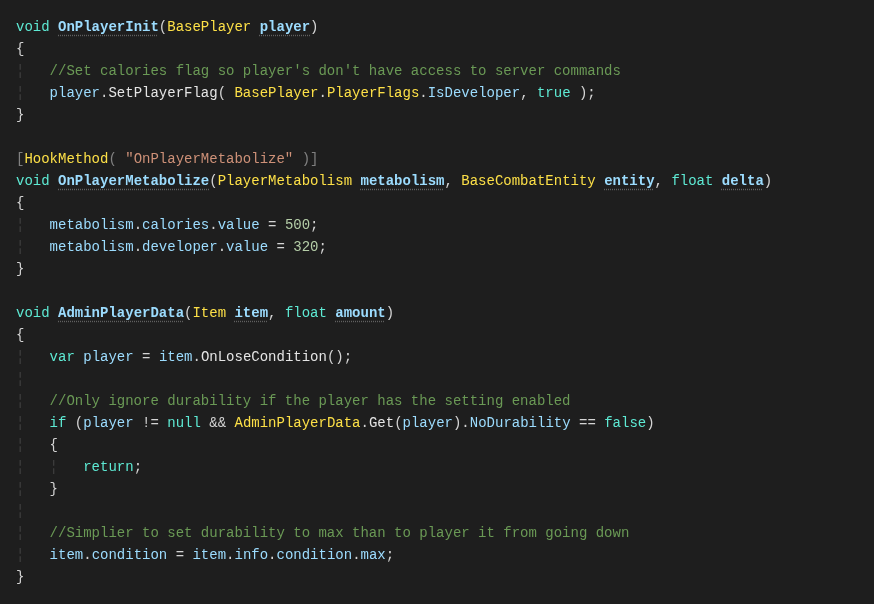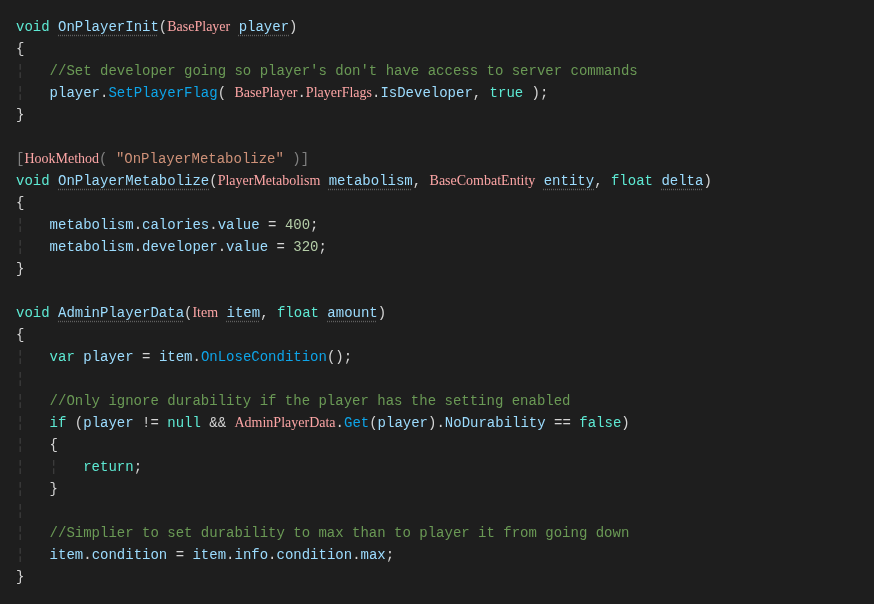--- a/index.html
+++ b/index.html
@@ -16,44 +16,44 @@
       padding: 16px;
       width: 874px;
       height: 604px;
       overflow: hidden;
     }
     pre {
       white-space: pre;
       font-family: inherit;
     }
     .keyword { color: #5eead4; }
-    .type { color: #fca5a5; font-family: Liberation Serif, serif; }
-    .method { color: #0ea5e9; }
-    .param { color: #9cdcfe; text-decoration: underline dotted #606060; text-underline-offset: 4px; }
+    .type { color: #fde047; }
+    .method { color: #e5e5e5; }
+    .param { color: #9cdcfe; text-decoration: underline dotted #606060; text-underline-offset: 4px; font-weight: bold; }
     .string { color: #ce9178; }
     .comment { color: #6a9955; }
     .variable { color: #9cdcfe; }
     .number { color: #b5cea8; }
     .punct { color: #d4d4d4; }
     .indent-guide { color: #404040; user-select: none; }
     .gray-brace { color: #808080; }
   </style>
 </head>
 <body>
 
 <pre><span><span class="keyword">void</span> <span class="method param">OnPlayerInit</span><span class="punct">(</span><span class="type">BasePlayer</span> <span class="param">player</span><span class="punct">)</span></span>
 <span><span class="punct">{</span></span>
-<span><span class="indent-guide">¦   </span><span class="comment">//Set developer going so player's don't have access to server commands</span></span>
+<span><span class="indent-guide">¦   </span><span class="comment">//Set calories flag so player's don't have access to server commands</span></span>
 <span><span class="indent-guide">¦   </span><span class="variable">player</span><span class="punct">.</span><span class="method">SetPlayerFlag</span><span class="punct">( </span><span class="type">BasePlayer</span><span class="punct">.</span><span class="type">PlayerFlags</span><span class="punct">.</span><span class="variable">IsDeveloper</span><span class="punct">, </span><span class="keyword">true</span><span class="punct"> );</span></span>
 <span><span class="punct">}</span></span>
 <span> </span>
 <span><span class="gray-brace">[</span><span class="type">HookMethod</span><span class="gray-brace">( </span><span class="string">"OnPlayerMetabolize"</span><span class="gray-brace"> )]</span></span>
 <span><span class="keyword">void</span> <span class="method param">OnPlayerMetabolize</span><span class="punct">(</span><span class="type">PlayerMetabolism</span> <span class="param">metabolism</span><span class="punct">, </span><span class="type">BaseCombatEntity</span> <span class="param">entity</span><span class="punct">, </span><span class="keyword">float</span> <span class="param">delta</span><span class="punct">)</span></span>
 <span><span class="punct">{</span></span>
-<span><span class="indent-guide">¦   </span><span class="variable">metabolism</span><span class="punct">.</span><span class="variable">calories</span><span class="punct">.</span><span class="variable">value</span><span class="punct"> = </span><span class="number">400</span><span class="punct">;</span></span>
+<span><span class="indent-guide">¦   </span><span class="variable">metabolism</span><span class="punct">.</span><span class="variable">calories</span><span class="punct">.</span><span class="variable">value</span><span class="punct"> = </span><span class="number">500</span><span class="punct">;</span></span>
 <span><span class="indent-guide">¦   </span><span class="variable">metabolism</span><span class="punct">.</span><span class="variable">developer</span><span class="punct">.</span><span class="variable">value</span><span class="punct"> = </span><span class="number">320</span><span class="punct">;</span></span>
 <span><span class="punct">}</span></span>
 <span> </span>
 <span><span class="keyword">void</span> <span class="method param">AdminPlayerData</span><span class="punct">(</span><span class="type">Item</span> <span class="param">item</span><span class="punct">, </span><span class="keyword">float</span> <span class="param">amount</span><span class="punct">)</span></span>
 <span><span class="punct">{</span></span>
 <span><span class="indent-guide">¦   </span><span class="keyword">var</span> <span class="variable">player</span><span class="punct"> = </span><span class="variable">item</span><span class="punct">.</span><span class="method">OnLoseCondition</span><span class="punct">();</span></span>
 <span><span class="indent-guide">¦</span></span>
 <span><span class="indent-guide">¦   </span><span class="comment">//Only ignore durability if the player has the setting enabled</span></span>
 <span><span class="indent-guide">¦   </span><span class="keyword">if</span><span class="punct"> (</span><span class="variable">player</span><span class="punct"> != </span><span class="keyword">null</span><span class="punct"> &amp;&amp; </span><span class="type">AdminPlayerData</span><span class="punct">.</span><span class="method">Get</span><span class="punct">(</span><span class="variable">player</span><span class="punct">).</span><span class="variable">NoDurability</span><span class="punct"> == </span><span class="keyword">false</span><span class="punct">)</span></span>
 <span><span class="indent-guide">¦   </span><span class="punct">{</span></span>

